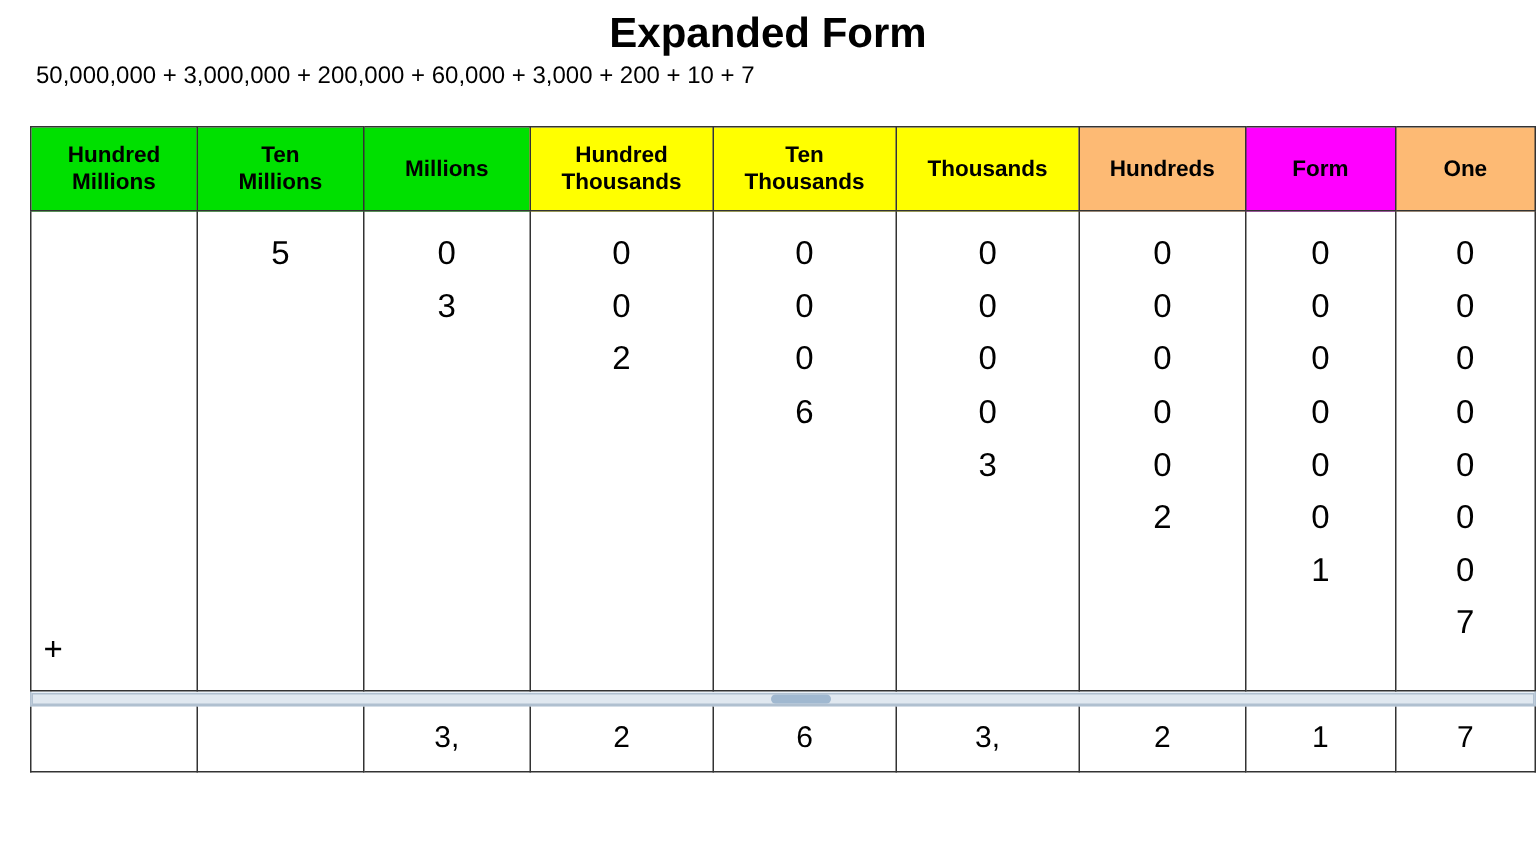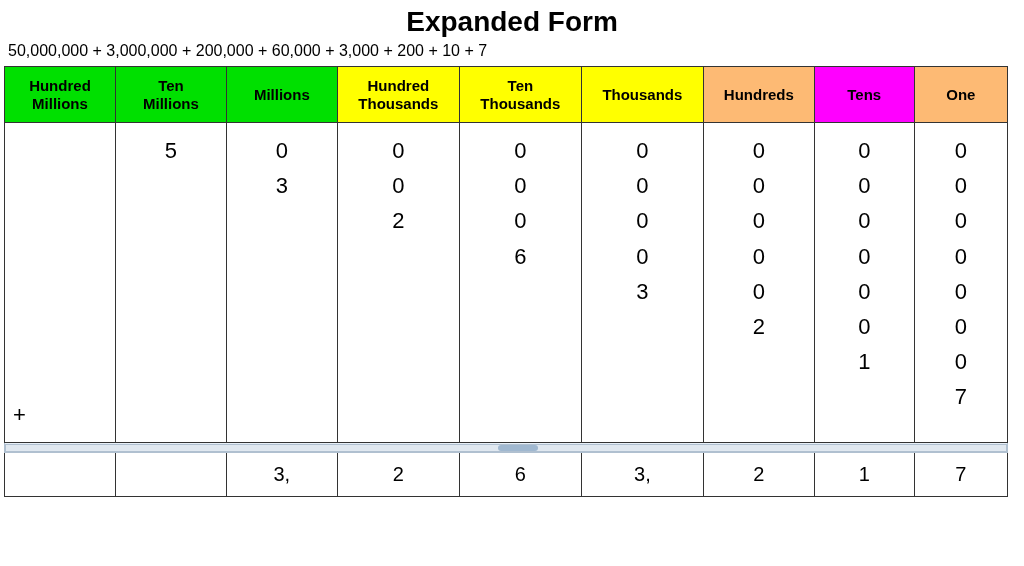--- a/index.html
+++ b/index.html
@@ -5,32 +5,32 @@
     * { box-sizing: border-box; margin: 0; padding: 0; }
     body {
       background: #fff;
       font-family: Arial, sans-serif;
       width: 1024px;
       height: 566px;
       overflow: hidden;
     }
     .page {
       width: 1024px;
-      padding: 6px 4px;
+      padding: 6px 20px;
     }
     .title {
       text-align: center;
       font-size: 28px;
       font-weight: bold;
       margin-bottom: 4px;
     }
     .equation {
       text-align: left;
       font-size: 16px;
-      margin-bottom: 6px;
+      margin-bottom: 24px;
       padding-left: 4px;
     }
     .grid-container {
       width: 1004px;
       border-collapse: collapse;
       table-layout: fixed;
     }
     .grid-container th, .grid-container td {
       border: 1px solid #333;
       text-align: center;
@@ -98,21 +98,21 @@
   <table class="grid-container">
     <thead>
       <tr class="header-row">
         <th class="col-hundred-millions">Hundred<br>Millions</th>
         <th class="col-ten-millions">Ten<br>Millions</th>
         <th class="col-millions">Millions</th>
         <th class="col-hundred-thousands">Hundred<br>Thousands</th>
         <th class="col-ten-thousands">Ten<br>Thousands</th>
         <th class="col-thousands">Thousands</th>
         <th class="col-hundreds">Hundreds</th>
-        <th class="col-tens">Tens</th>
+        <th class="col-tens">Form</th>
         <th class="col-one">One</th>
       </tr>
     </thead>
     <tbody>
       <tr class="data-row">
         <td class="plus-cell">
           <span style="position:absolute; bottom:10px; left:8px;">+</span>
         </td>
         <td>5</td>
         <td>0<br>3</td>

